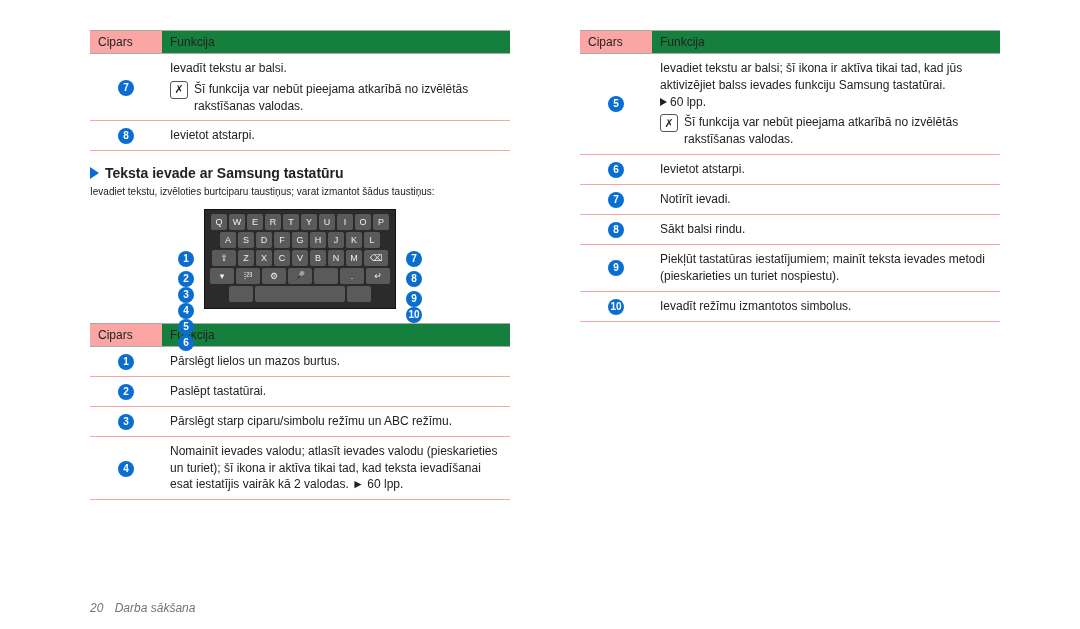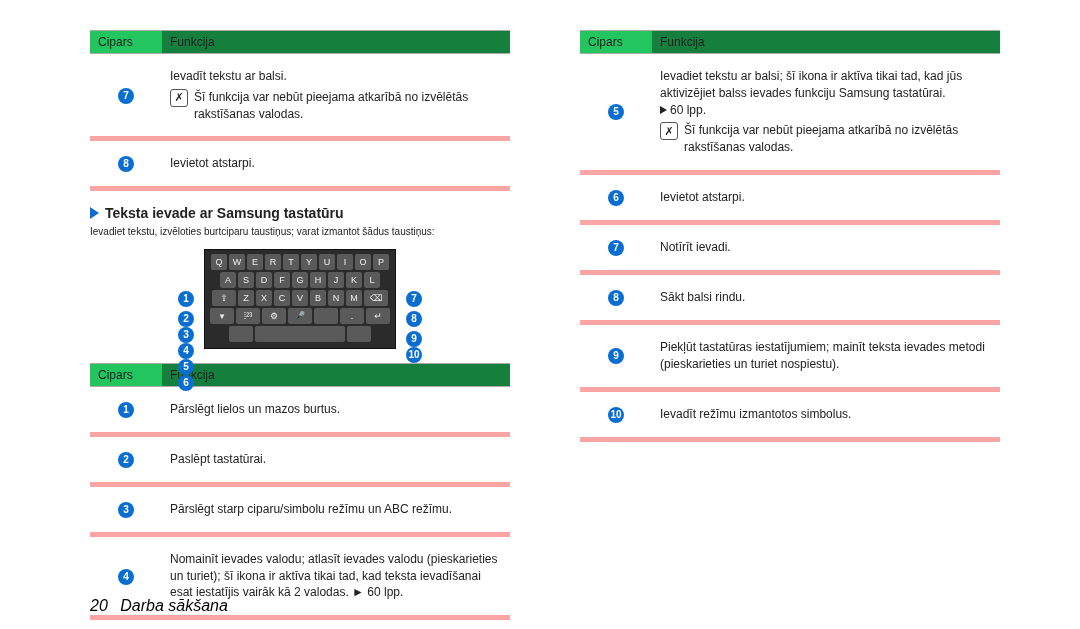--- a/index.html
+++ b/index.html
@@ -1,39 +1,39 @@
 <!DOCTYPE html>
 <html><head>
 <meta charset="utf-8">
 <style>
   * { box-sizing: border-box; margin: 0; padding: 0; }
   body { font-family: Arial, Helvetica, sans-serif; font-size: 12px; color: #222; background: #fff; width: 1080px; height: 629px; position: relative; }
   .page { display: flex; height: 560px; padding: 30px 80px 0 90px; gap: 70px; }
   .col { flex: 1; }
   table.func { width: 100%; border-collapse: collapse; margin-bottom: 8px; }
   table.func th { text-align: left; font-weight: normal; background: #15803d; border-top: 1px solid #aaa; border-bottom: 1px solid #aaa; padding: 4px 8px; font-size: 12px; }
-  table.func th.n { width: 72px; background: #22c55e; }
-  table.func td { border-bottom: 5px solid #fca5a5; padding: 14px 8px; vertical-align: middle; font-size: 12px; line-height: 1.4; }
+  table.func th.n { width: 72px; background: #fca5a5; }
+  table.func td { border-bottom: 1px solid #fca5a5; padding: 6px 8px; vertical-align: middle; font-size: 12px; line-height: 1.4; }
   table.func td.n { width: 72px; text-align: center; }
   .badge { display: inline-flex; align-items: center; justify-content: center; width: 16px; height: 16px; border-radius: 50%; background: #0a6ed1; color: #fff; font-size: 10px; font-weight: bold; }
   .note { display: flex; gap: 6px; align-items: flex-start; margin-top: 4px; }
   .note-icon { display: inline-flex; align-items: center; justify-content: center; width: 18px; height: 18px; border: 1px solid #555; border-radius: 3px; font-size: 11px; flex-shrink: 0; }
   .section-title { font-size: 14px; font-weight: bold; margin: 14px 0 4px; }
   .chev { display: inline-block; width: 0; height: 0; border-top: 6px solid transparent; border-bottom: 6px solid transparent; border-left: 9px solid #0a6ed1; margin-right: 6px; vertical-align: -1px; }
   .para { font-size: 10px; margin-bottom: 10px; line-height: 1.35; }
   .kbd-wrap { display: flex; justify-content: center; margin: 10px 0 14px; }
   .kbd { position: relative; width: 280px; }
   .kbd-svg { background: #2b2b2b; border: 1px solid #111; padding: 4px; width: 192px; margin: 0 auto; }
   .krow { display: flex; gap: 2px; justify-content: center; margin-bottom: 2px; }
   .key { background: #5a5a5a; color: #eee; font-size: 9px; width: 16px; height: 16px; display: flex; align-items: center; justify-content: center; border-radius: 2px; }
   .key.w { width: 24px; }
   .key.sp { width: 90px; }
   .callouts { position: absolute; top: 0; left: 0; right: 0; bottom: 0; pointer-events: none; }
   .co { position: absolute; }
-  .footer { position: absolute; bottom: 14px; left: 90px; font-size: 16px; font-style: italic; color: #000000; margin-top: 28px; }
+  .footer { position: absolute; bottom: 14px; left: 90px; font-size: 12px; font-style: italic; color: #737373; margin-top: 28px; }
   .footer .pn { font-style: italic; margin-right: 8px; }
   .tri-black { display:inline-block;width:0;height:0;border-top:4px solid transparent;border-bottom:4px solid transparent;border-left:7px solid #222;margin-right:3px;vertical-align:0; }
 </style>
 </head>
 <body>
 
 <div class="page">
   <div class="col">
 
     <table class="func">

